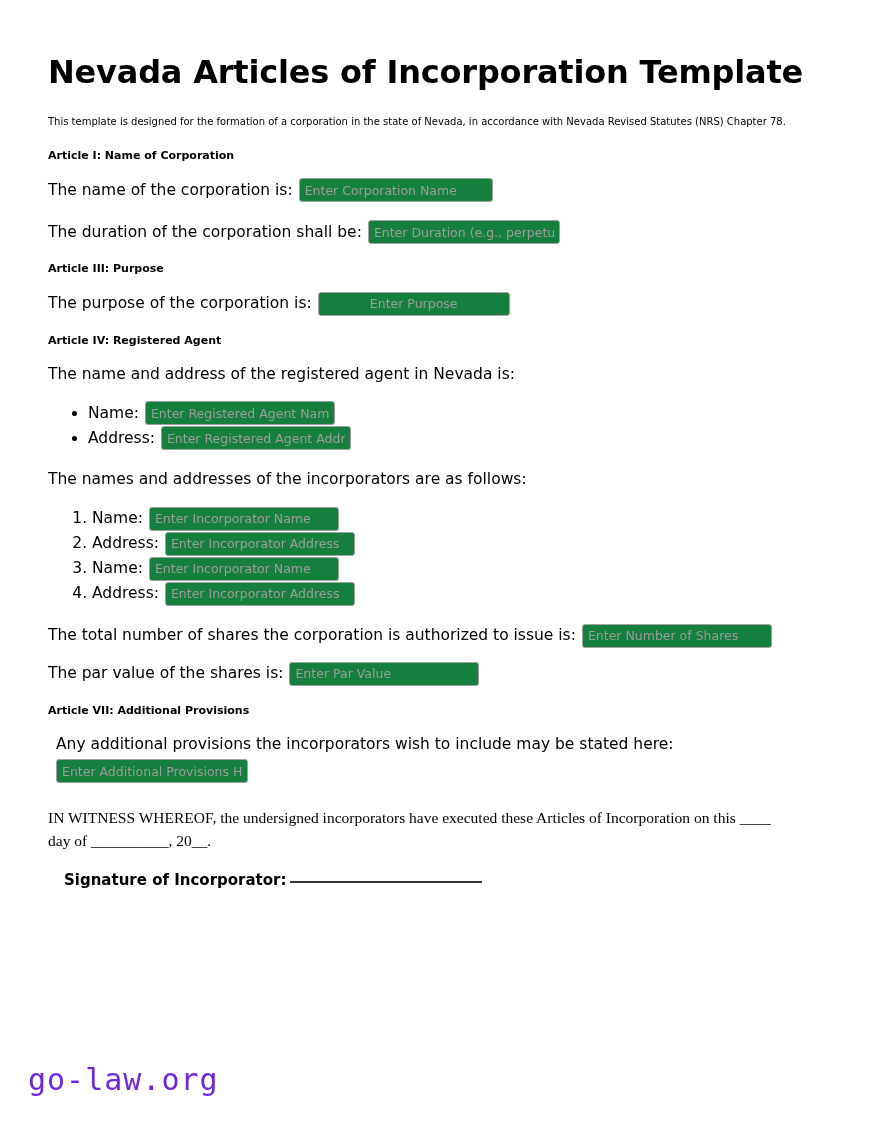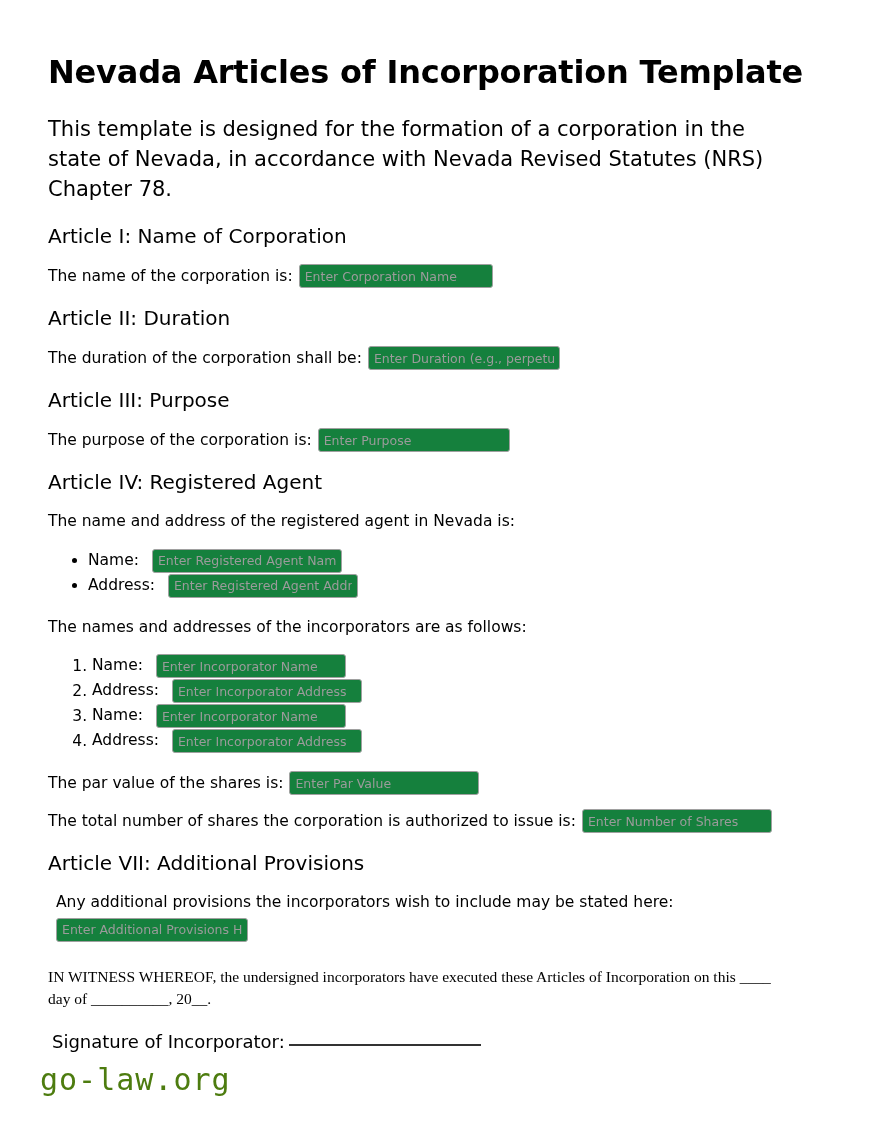--- a/index.html
+++ b/index.html
@@ -29,28 +29,28 @@
     width: 773px;
   }
   h1.doc-title {
     font-size: 32px;
     font-weight: bold;
     line-height: 1.28;
     margin: 0 0 22px 0;
     letter-spacing: -0.2px;
   }
   p.intro {
-    font-size: 21px;
+    font-size: 10px;
     line-height: 1.42;
     margin: 0 0 20px 0;
     max-width: 742px;
   }
   h2.article-heading {
-    font-size: 20px;
-    font-weight: normal;
+    font-size: 11px;
+    font-weight: bold;
     margin: 0 0 16px 0;
     line-height: 1.2;
   }
   p.body-line {
     font-size: 15.5px;
     line-height: 1.45;
     margin: 0 0 16px 0;
   }
   .sec {
     margin-bottom: 18px;
@@ -78,21 +78,21 @@
     height: 18px;
     box-sizing: content-box;
     outline: none;
   }
   input.tf::placeholder {
     color: #9b9b9b;
     opacity: 1;
   }
   .w-corp { width: 182px; }
   .w-duration { width: 180px; }
-  .w-purpose { width: 180px; }
+  .w-purpose { width: 180px; text-align: center; }
   .w-agent-name { width: 178px; }
   .w-agent-addr { width: 178px; }
   .w-inc-name { width: 178px; }
   .w-inc-addr { width: 178px; }
   .w-shares { width: 178px; }
   .w-par { width: 178px; }
   .w-prov { width: 180px; }
 
   ul.bullets {
     margin: 0 0 16px 0;
@@ -104,61 +104,61 @@
     padding-left: 44px;
     list-style: decimal;
   }
   ul.bullets li, ol.numbers li {
     font-size: 15.5px;
     line-height: 1.5;
     margin-bottom: 1px;
   }
   li .li-inner {
     display: inline-flex;
-    align-items: flex-start;
+    align-items: center;
     vertical-align: middle;
-    gap: 7px;
   }
   .li-label { white-space: nowrap; }
   .prov-block {
     margin: 0 0 16px 8px;
   }
   .prov-block input.tf {
     margin-left: 0;
     margin-top: 4px;
     display: block;
   }
   p.witness {
     font-size: 15.5px;
     line-height: 1.45;
     margin: 24px 0 18px 0;
     max-width: 742px;
     font-family: Liberation Serif, serif;
   }
   p.signature {
-    font-size: 18px;
-    line-height: 1.45;
-    margin: 4px;
+    font-size: 15px;
+    line-height: 1.45;
+    margin: 16px;
+    font-weight: bold;
   }
   .sig-rule {
     display: inline-block;
     width: 192px;
     border-bottom: 2px solid #333333;
     height: 0;
     vertical-align: 2px;
     margin-left: 4px;
   }
   .watermark {
     position: absolute;
-    left: 40px;
+    left: 28px;
     top: 1062px;
     font-family: "DejaVu Sans Mono", monospace;
     font-size: 30px;
     letter-spacing: 1px;
-    color: #4d7c0f;
+    color: #6d28d9;
     white-space: nowrap;
   }
 </style>
 </head>
 <body>
 
 <div class="page">
   <div class="content">
 
     <h1 class="doc-title">Nevada Articles of Incorporation Template</h1>
@@ -167,21 +167,20 @@
 
     <div class="sec">
       <h2 class="article-heading">Article I: Name of Corporation</h2>
       <div class="field-line">
         <span class="field-label">The name of the corporation is:</span>
         <input class="tf w-corp" type="text" placeholder="Enter Corporation Name" style="">
       </div>
     </div>
 
     <div class="sec">
-      <h2 class="article-heading">Article II: Duration</h2>
       <div class="field-line">
         <span class="field-label">The duration of the corporation shall be:</span>
         <input class="tf w-duration" type="text" placeholder="Enter Duration (e.g., perpetual)" style="">
       </div>
     </div>
 
     <div class="sec">
       <h2 class="article-heading">Article III: Purpose</h2>
       <div class="field-line">
         <span class="field-label">The purpose of the corporation is:</span>
@@ -233,26 +232,26 @@
           <span class="li-inner">
             <span class="li-label">Address:</span>
             <input class="tf w-inc-addr" type="text" placeholder="Enter Incorporator Address" style="">
           </span>
         </li>
       </ol>
     </div>
 
     <div class="sec">
       <div class="field-line">
+        <span class="field-label">The total number of shares the corporation is authorized to issue is:</span>
+        <input class="tf w-shares" type="text" placeholder="Enter Number of Shares" style="">
+      </div>
+      <div class="field-line">
         <span class="field-label">The par value of the shares is:</span>
         <input class="tf w-par" type="text" placeholder="Enter Par Value" style="">
-      </div>
-      <div class="field-line">
-        <span class="field-label">The total number of shares the corporation is authorized to issue is:</span>
-        <input class="tf w-shares" type="text" placeholder="Enter Number of Shares" style="">
       </div>
     </div>
 
     <div class="sec">
       <h2 class="article-heading">Article VII: Additional Provisions</h2>
       <div class="prov-block">
         <span class="field-label">Any additional provisions the incorporators wish to include may be stated here:</span>
         <input class="tf w-prov" type="text" placeholder="Enter Additional Provisions Here" style="">
       </div>
     </div>

